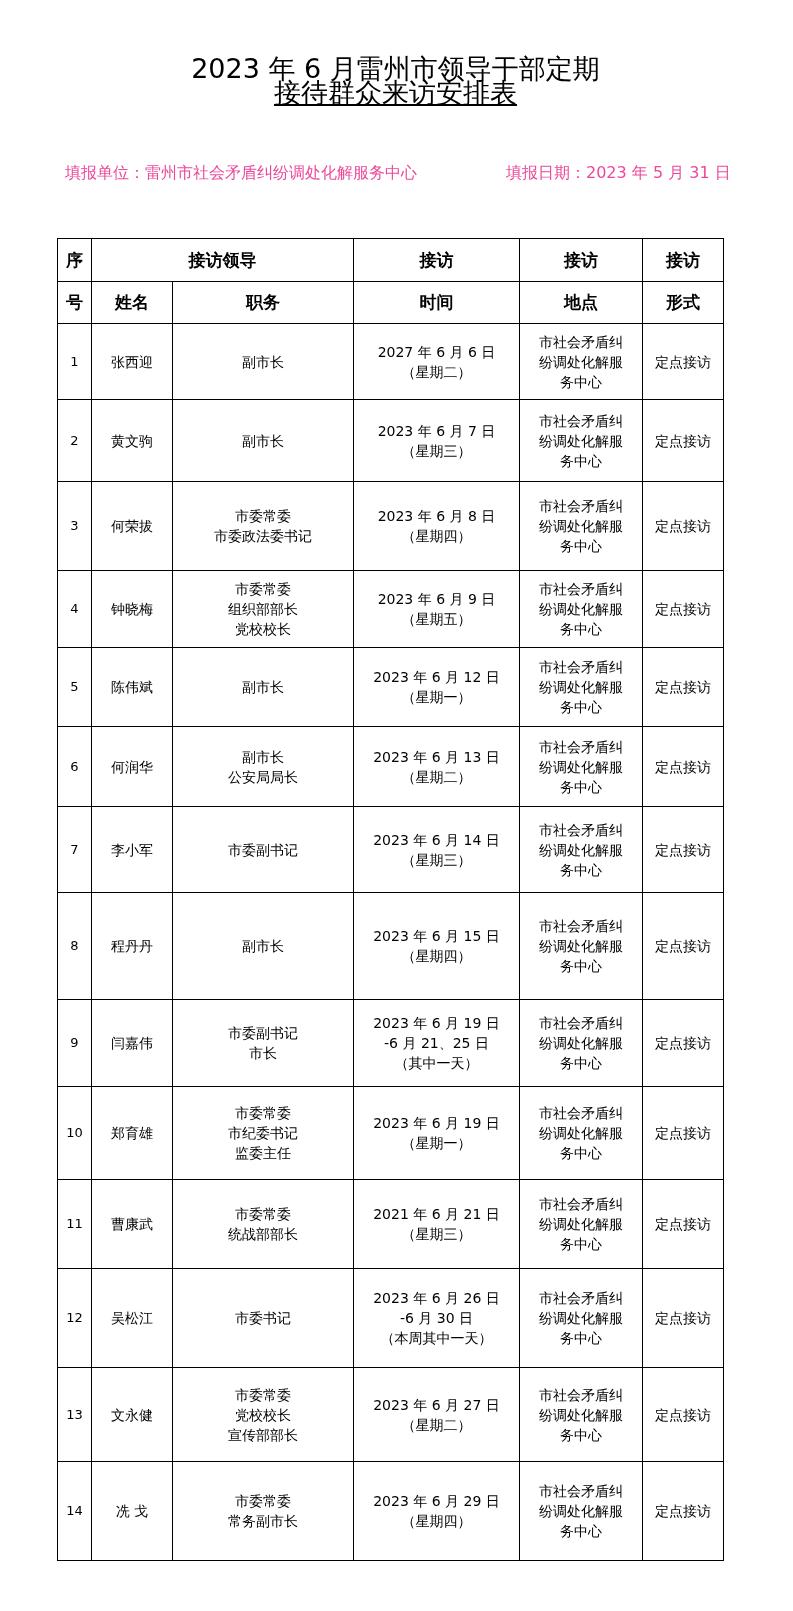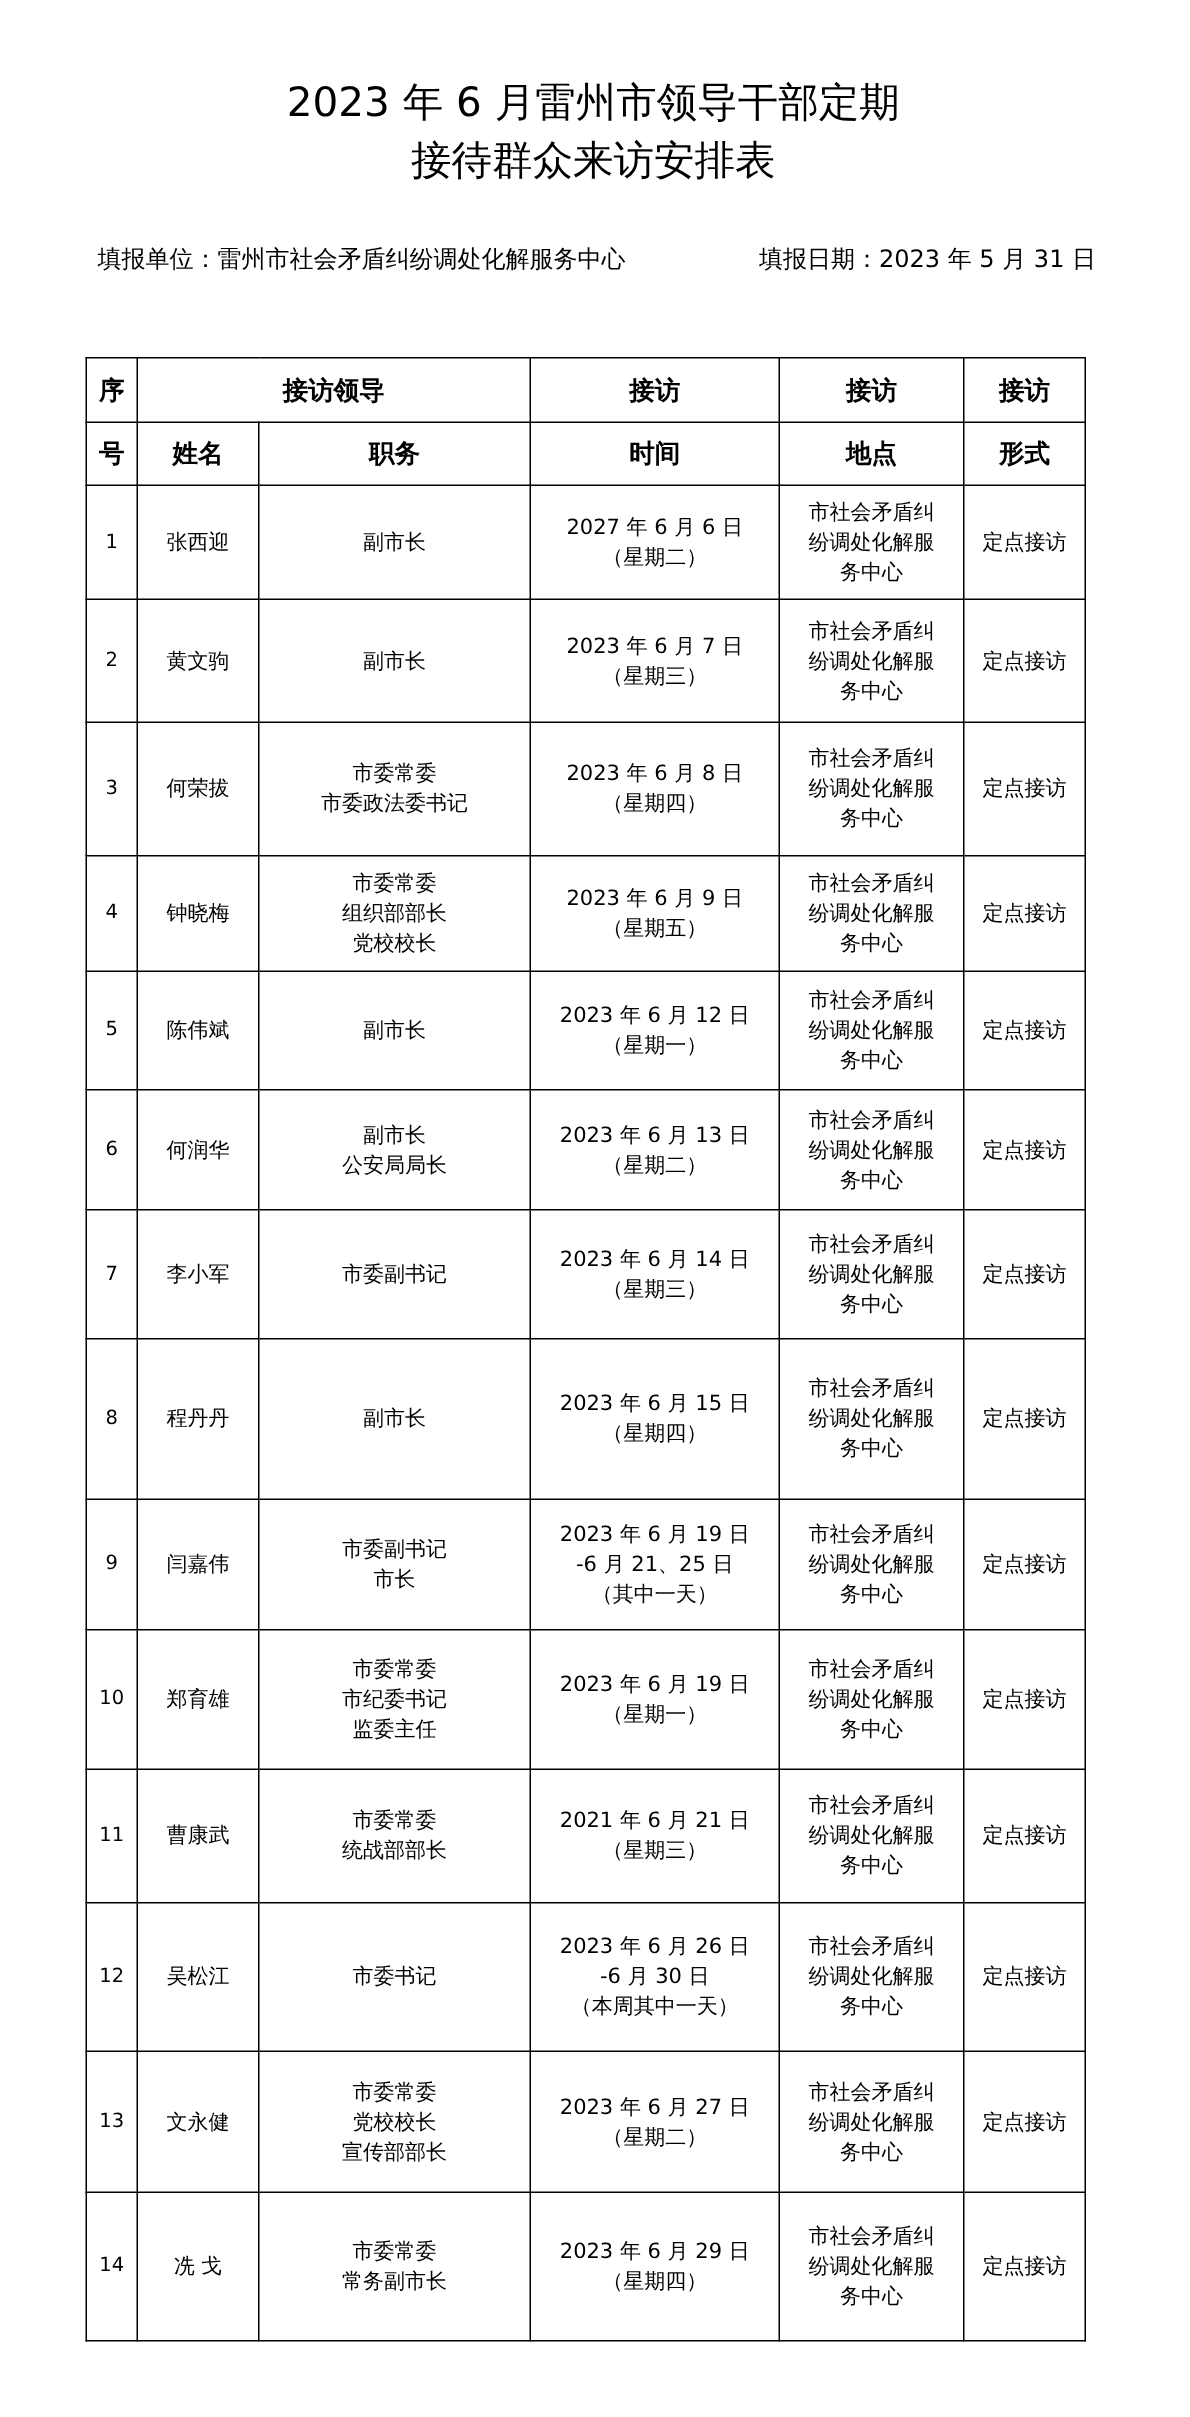--- a/index.html
+++ b/index.html
@@ -1,22 +1,22 @@
 <!DOCTYPE html>
 <html><head>
 <meta charset="utf-8">
 <style>
   html, body { margin: 0; padding: 0; background: #ffffff; }
   body { width: 793px; height: 1611px; position: relative; overflow: hidden;
          font-family: "DejaVu Sans", "Liberation Sans", sans-serif; color: #000; }
   .title { position: absolute; left: 0; width: 791px; text-align: center;
            font-size: 27px; line-height: 36px; letter-spacing: 0px; }
   .title.l1 { top: 51px; }
-  .title.l2 { top: 90px; }
-  .meta { position: absolute; top: 162px; font-size: 16px; line-height: 22px; color: #000000; }
+  .title.l2 { top: 75px; text-decoration: underline; }
+  .meta { position: absolute; top: 162px; font-size: 16px; line-height: 22px; color: #ec4899; }
   .meta.unit { left: 65px; }
   .meta.date { left: 506px; text-align: right; }
   table.sched { position: absolute; left: 57px; top: 238px; border-collapse: collapse;
                 table-layout: fixed; }
   table.sched td, table.sched th { border: 1.5px solid #000; padding: 0; text-align: center;
                 vertical-align: middle; font-weight: normal; }
   table.sched th { font-size: 17px; font-weight: bold; }
   td.cell { font-size: 14px; line-height: 20px; }
   td.seq { font-size: 13px; }
   .bold { font-weight: bold; }

